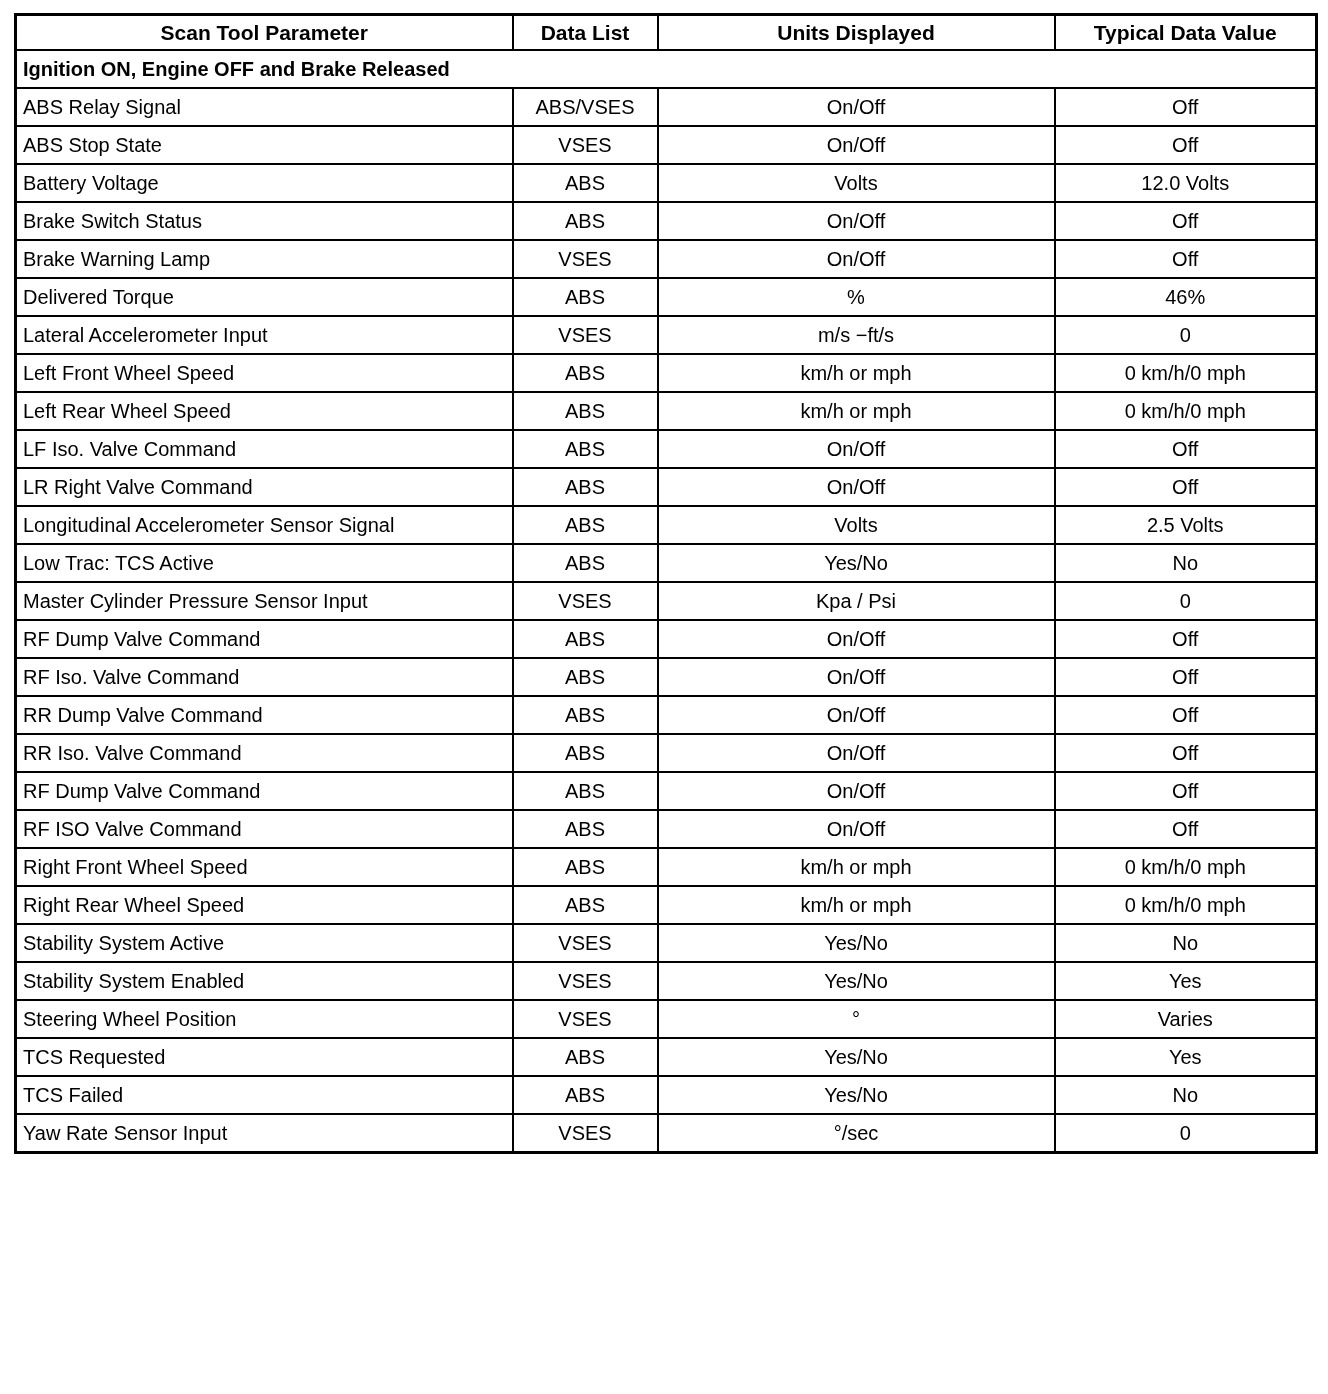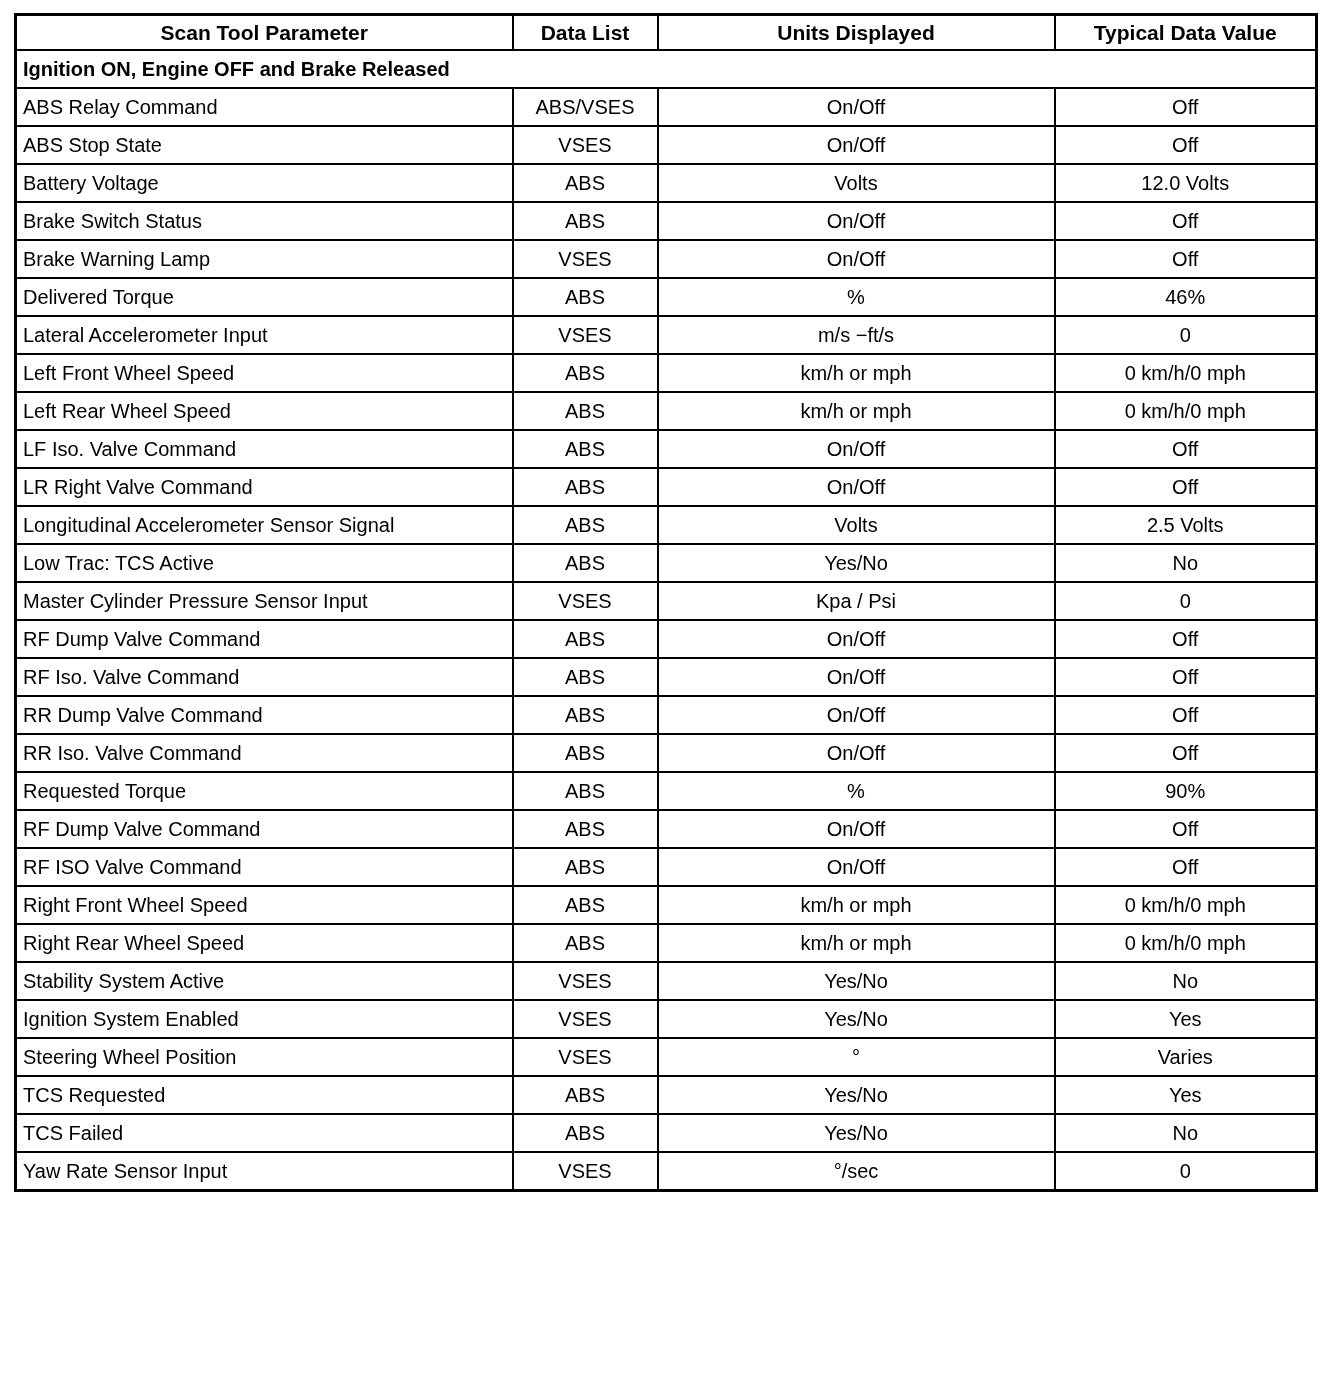--- a/index.html
+++ b/index.html
@@ -64,21 +64,21 @@
         <th>Data List</th>
         <th>Units Displayed</th>
         <th>Typical Data Value</th>
       </tr>
       <tr>
         <td class="section-row" colspan="4">Ignition ON, Engine OFF and Brake Released</td>
       </tr>
     </thead>
     <tbody>
         <tr>
-          <td class="c-left">ABS Relay Command</td>
+          <td class="c-left">ABS Relay Signal</td>
           <td class="c-center">ABS/VSES</td>
           <td class="c-center">On/Off</td>
           <td class="c-center">Off</td>
         </tr>
         <tr>
           <td class="c-left">ABS Stop State</td>
           <td class="c-center">VSES</td>
           <td class="c-center">On/Off</td>
           <td class="c-center">Off</td>
         </tr>
@@ -172,26 +172,20 @@
           <td class="c-center">On/Off</td>
           <td class="c-center">Off</td>
         </tr>
         <tr>
           <td class="c-left">RR Iso. Valve Command</td>
           <td class="c-center">ABS</td>
           <td class="c-center">On/Off</td>
           <td class="c-center">Off</td>
         </tr>
         <tr>
-          <td class="c-left">Requested Torque</td>
-          <td class="c-center">ABS</td>
-          <td class="c-center">%</td>
-          <td class="c-center">90%</td>
-        </tr>
-        <tr>
           <td class="c-left">RF Dump Valve Command</td>
           <td class="c-center">ABS</td>
           <td class="c-center">On/Off</td>
           <td class="c-center">Off</td>
         </tr>
         <tr>
           <td class="c-left">RF ISO Valve Command</td>
           <td class="c-center">ABS</td>
           <td class="c-center">On/Off</td>
           <td class="c-center">Off</td>
@@ -208,21 +202,21 @@
           <td class="c-center">km/h or mph</td>
           <td class="c-center">0 km/h/0 mph</td>
         </tr>
         <tr>
           <td class="c-left">Stability System Active</td>
           <td class="c-center">VSES</td>
           <td class="c-center">Yes/No</td>
           <td class="c-center">No</td>
         </tr>
         <tr>
-          <td class="c-left">Ignition System Enabled</td>
+          <td class="c-left">Stability System Enabled</td>
           <td class="c-center">VSES</td>
           <td class="c-center">Yes/No</td>
           <td class="c-center">Yes</td>
         </tr>
         <tr>
           <td class="c-left">Steering Wheel Position</td>
           <td class="c-center">VSES</td>
           <td class="c-center">°</td>
           <td class="c-center">Varies</td>
         </tr>

